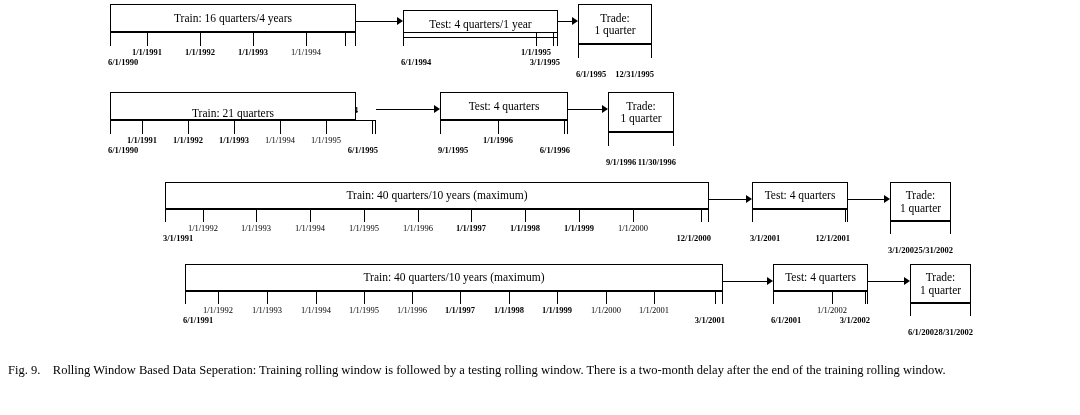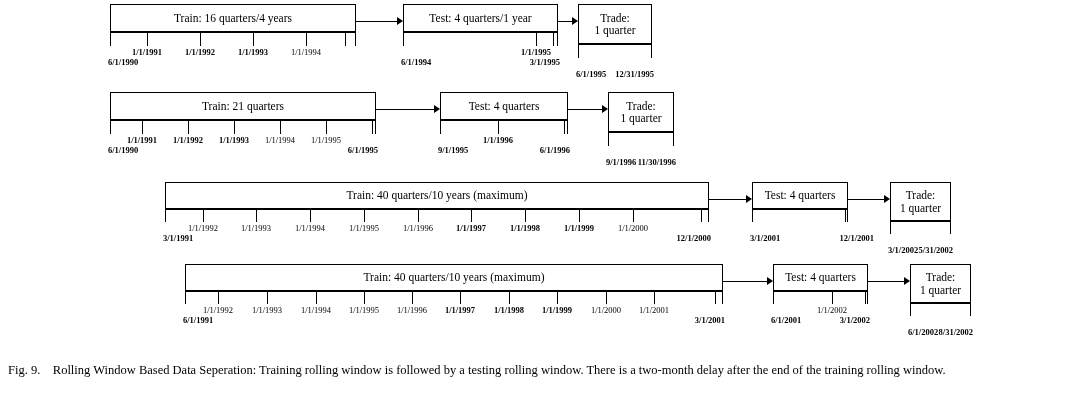--- a/index.html
+++ b/index.html
@@ -135,21 +135,21 @@
         <div class="tlabel bold" style="left: 143px; top: 43px;">1/1/1993</div>
         <div class="tick" style="left: 196px; top: 28px; height: 14px;"></div>
         <div class="tlabel" style="left: 196px; top: 43px;">1/1/1994</div>
         <div class="tick" style="left: 235px; top: 28px; height: 14px;"></div>
         <div class="elabel" style="left: -2px; top: 53px;">6/1/1990</div>
         <div class="elabel rightalign" style="left: 248px; top: 53px; margin-top: 48px;">3/1/1994</div>
       </div>
       <div class="arrow-line" style="left: 356px; top: 17px; width: 41px;"></div>
       <div class="arrow-head" style="left: 397px; top: 13px;"></div>
       <div class="phase" style="left: 403px; top: 0px; width: 155px;">
-        <div class="boxtop" style="width: 155px; height: 28px;">
+        <div class="boxtop" style="width: 155px; height: 28px; margin-top: 6px;">
           <span>Test: 4 quarters/1 year</span>
         </div>
         <div class="baseline" style="top: 28px; width: 155px;"></div>
         <div class="endcap" style="left: 0px; top: 28px; height: 14px;"></div>
         <div class="endcap" style="left: 154px; top: 28px; height: 14px;"></div>
         <div class="tick" style="left: 133px; top: 28px; height: 14px;"></div>
         <div class="tlabel bold" style="left: 133px; top: 43px;">1/1/1995</div>
         <div class="tick" style="left: 150px; top: 28px; height: 14px;"></div>
         <div class="elabel" style="left: -2px; top: 53px; text-align: center;">6/1/1994</div>
         <div class="elabel rightalign" style="left: 157px; top: 53px;">3/1/1995</div>
@@ -163,21 +163,21 @@
         </div>
         <div class="baseline" style="top: 40px; width: 74px;"></div>
         <div class="endcap" style="left: 0px; top: 40px; height: 14px;"></div>
         <div class="endcap" style="left: 73px; top: 40px; height: 14px;"></div>
         <div class="elabel" style="left: -2px; top: 65px;">6/1/1995</div>
         <div class="elabel rightalign" style="left: 76px; top: 65px;">12/31/1995</div>
       </div>
     </div>
     <div class="row" style="top: 92px;">
       <div class="phase" style="left: 110px; top: 0px; width: 266px;">
-        <div class="boxtop" style="width: 266px; height: 28px;">
+        <div class="boxtop" style="width: 246px; height: 28px; align-items: flex-end;">
           <span>Train: 21 quarters</span>
         </div>
         <div class="baseline" style="top: 28px; width: 266px;"></div>
         <div class="endcap" style="left: 0px; top: 28px; height: 14px;"></div>
         <div class="endcap" style="left: 265px; top: 28px; height: 14px;"></div>
         <div class="tick" style="left: 32px; top: 28px; height: 14px;"></div>
         <div class="tlabel bold" style="left: 32px; top: 43px;">1/1/1991</div>
         <div class="tick" style="left: 78px; top: 28px; height: 14px;"></div>
         <div class="tlabel bold" style="left: 78px; top: 43px;">1/1/1992</div>
         <div class="tick" style="left: 124px; top: 28px; height: 14px;"></div>
@@ -253,21 +253,21 @@
       <div class="arrow-head" style="left: 746px; top: 13px;"></div>
       <div class="phase" style="left: 752px; top: 0px; width: 96px;">
         <div class="boxtop" style="width: 96px; height: 27px;">
           <span>Test: 4 quarters</span>
         </div>
         <div class="baseline" style="top: 27px; width: 96px;"></div>
         <div class="endcap" style="left: 0px; top: 27px; height: 13px;"></div>
         <div class="endcap" style="left: 95px; top: 27px; height: 13px;"></div>
         <div class="tick" style="left: 93px; top: 27px; height: 13px;"></div>
         <div class="elabel" style="left: -2px; top: 51px;">3/1/2001</div>
-        <div class="elabel rightalign" style="left: 98px; top: 51px; margin-left: 24px;">12/1/2001</div>
+        <div class="elabel rightalign" style="left: 98px; top: 51px;">12/1/2001</div>
       </div>
       <div class="arrow-line" style="left: 848px; top: 17px; width: 36px;"></div>
       <div class="arrow-head" style="left: 884px; top: 13px;"></div>
       <div class="phase" style="left: 890px; top: 0px; width: 61px;">
         <div class="boxtop two-line" style="width: 61px; height: 39px;">
           <span>Trade:</span>
           <span>1 quarter</span>
         </div>
         <div class="baseline" style="top: 39px; width: 61px;"></div>
         <div class="endcap" style="left: 0px; top: 39px; height: 13px;"></div>

